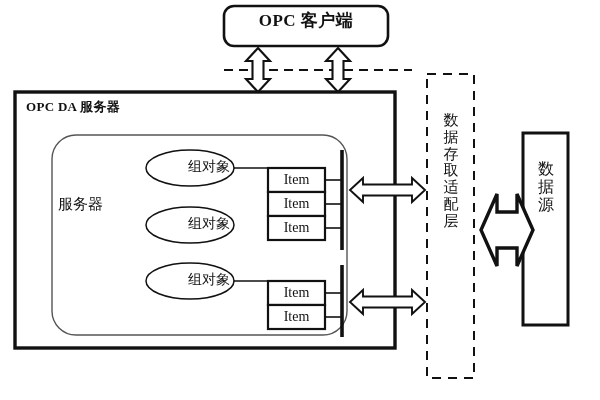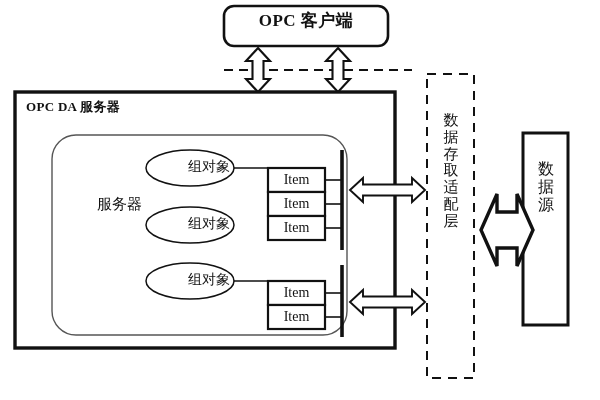--- a/index.html
+++ b/index.html
@@ -51,21 +51,21 @@
     left: 26px; top: 100px;
     font-size: 13px;
     font-weight: 700;
     letter-spacing: 0.3px;
   }
   
   #server-object-label {
     left: 58px; top: 150px;
     width: 84px;
     font-size: 15px;
-    text-align: right;
+    text-align: left;
     line-height: 1.45;
   }
   .group-label {
     font-size: 14px;
     width: 80px;
     text-align: right;
   }
   #group-label-0 { left: 150px; top: 160px; }
   #group-label-1 { left: 150px; top: 217px; }
   #group-label-2 { left: 150px; top: 273px; }

